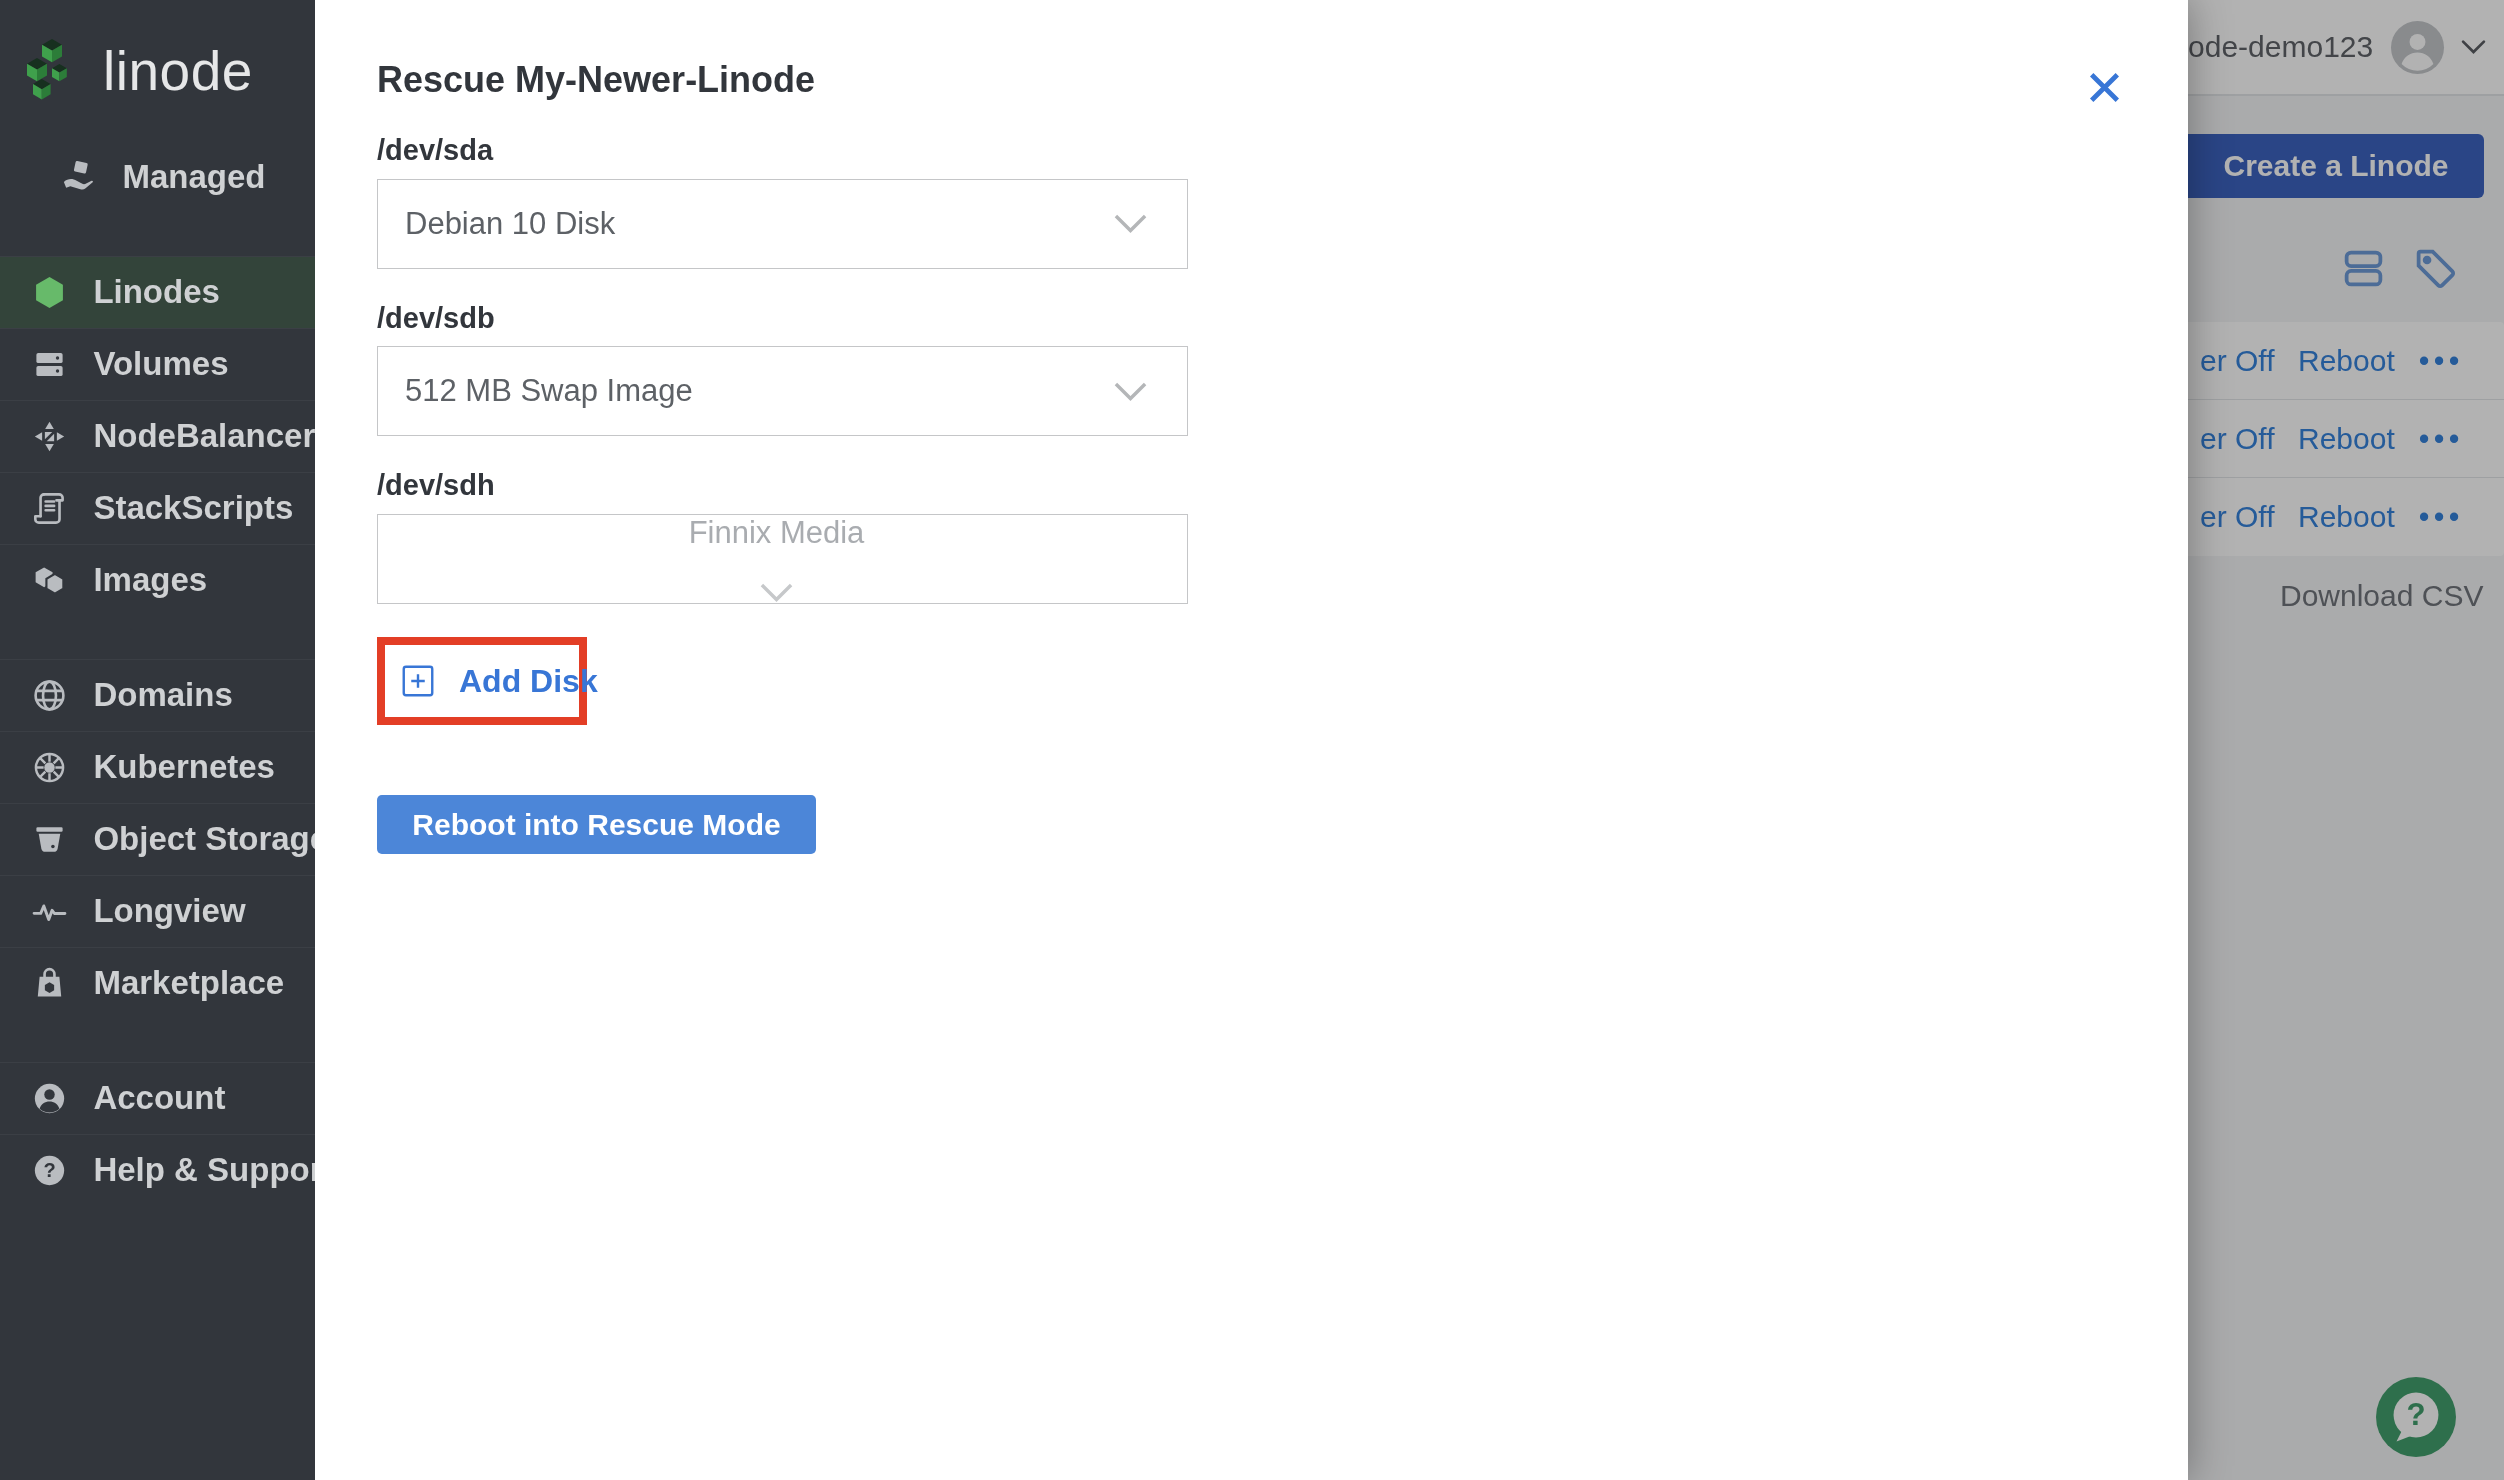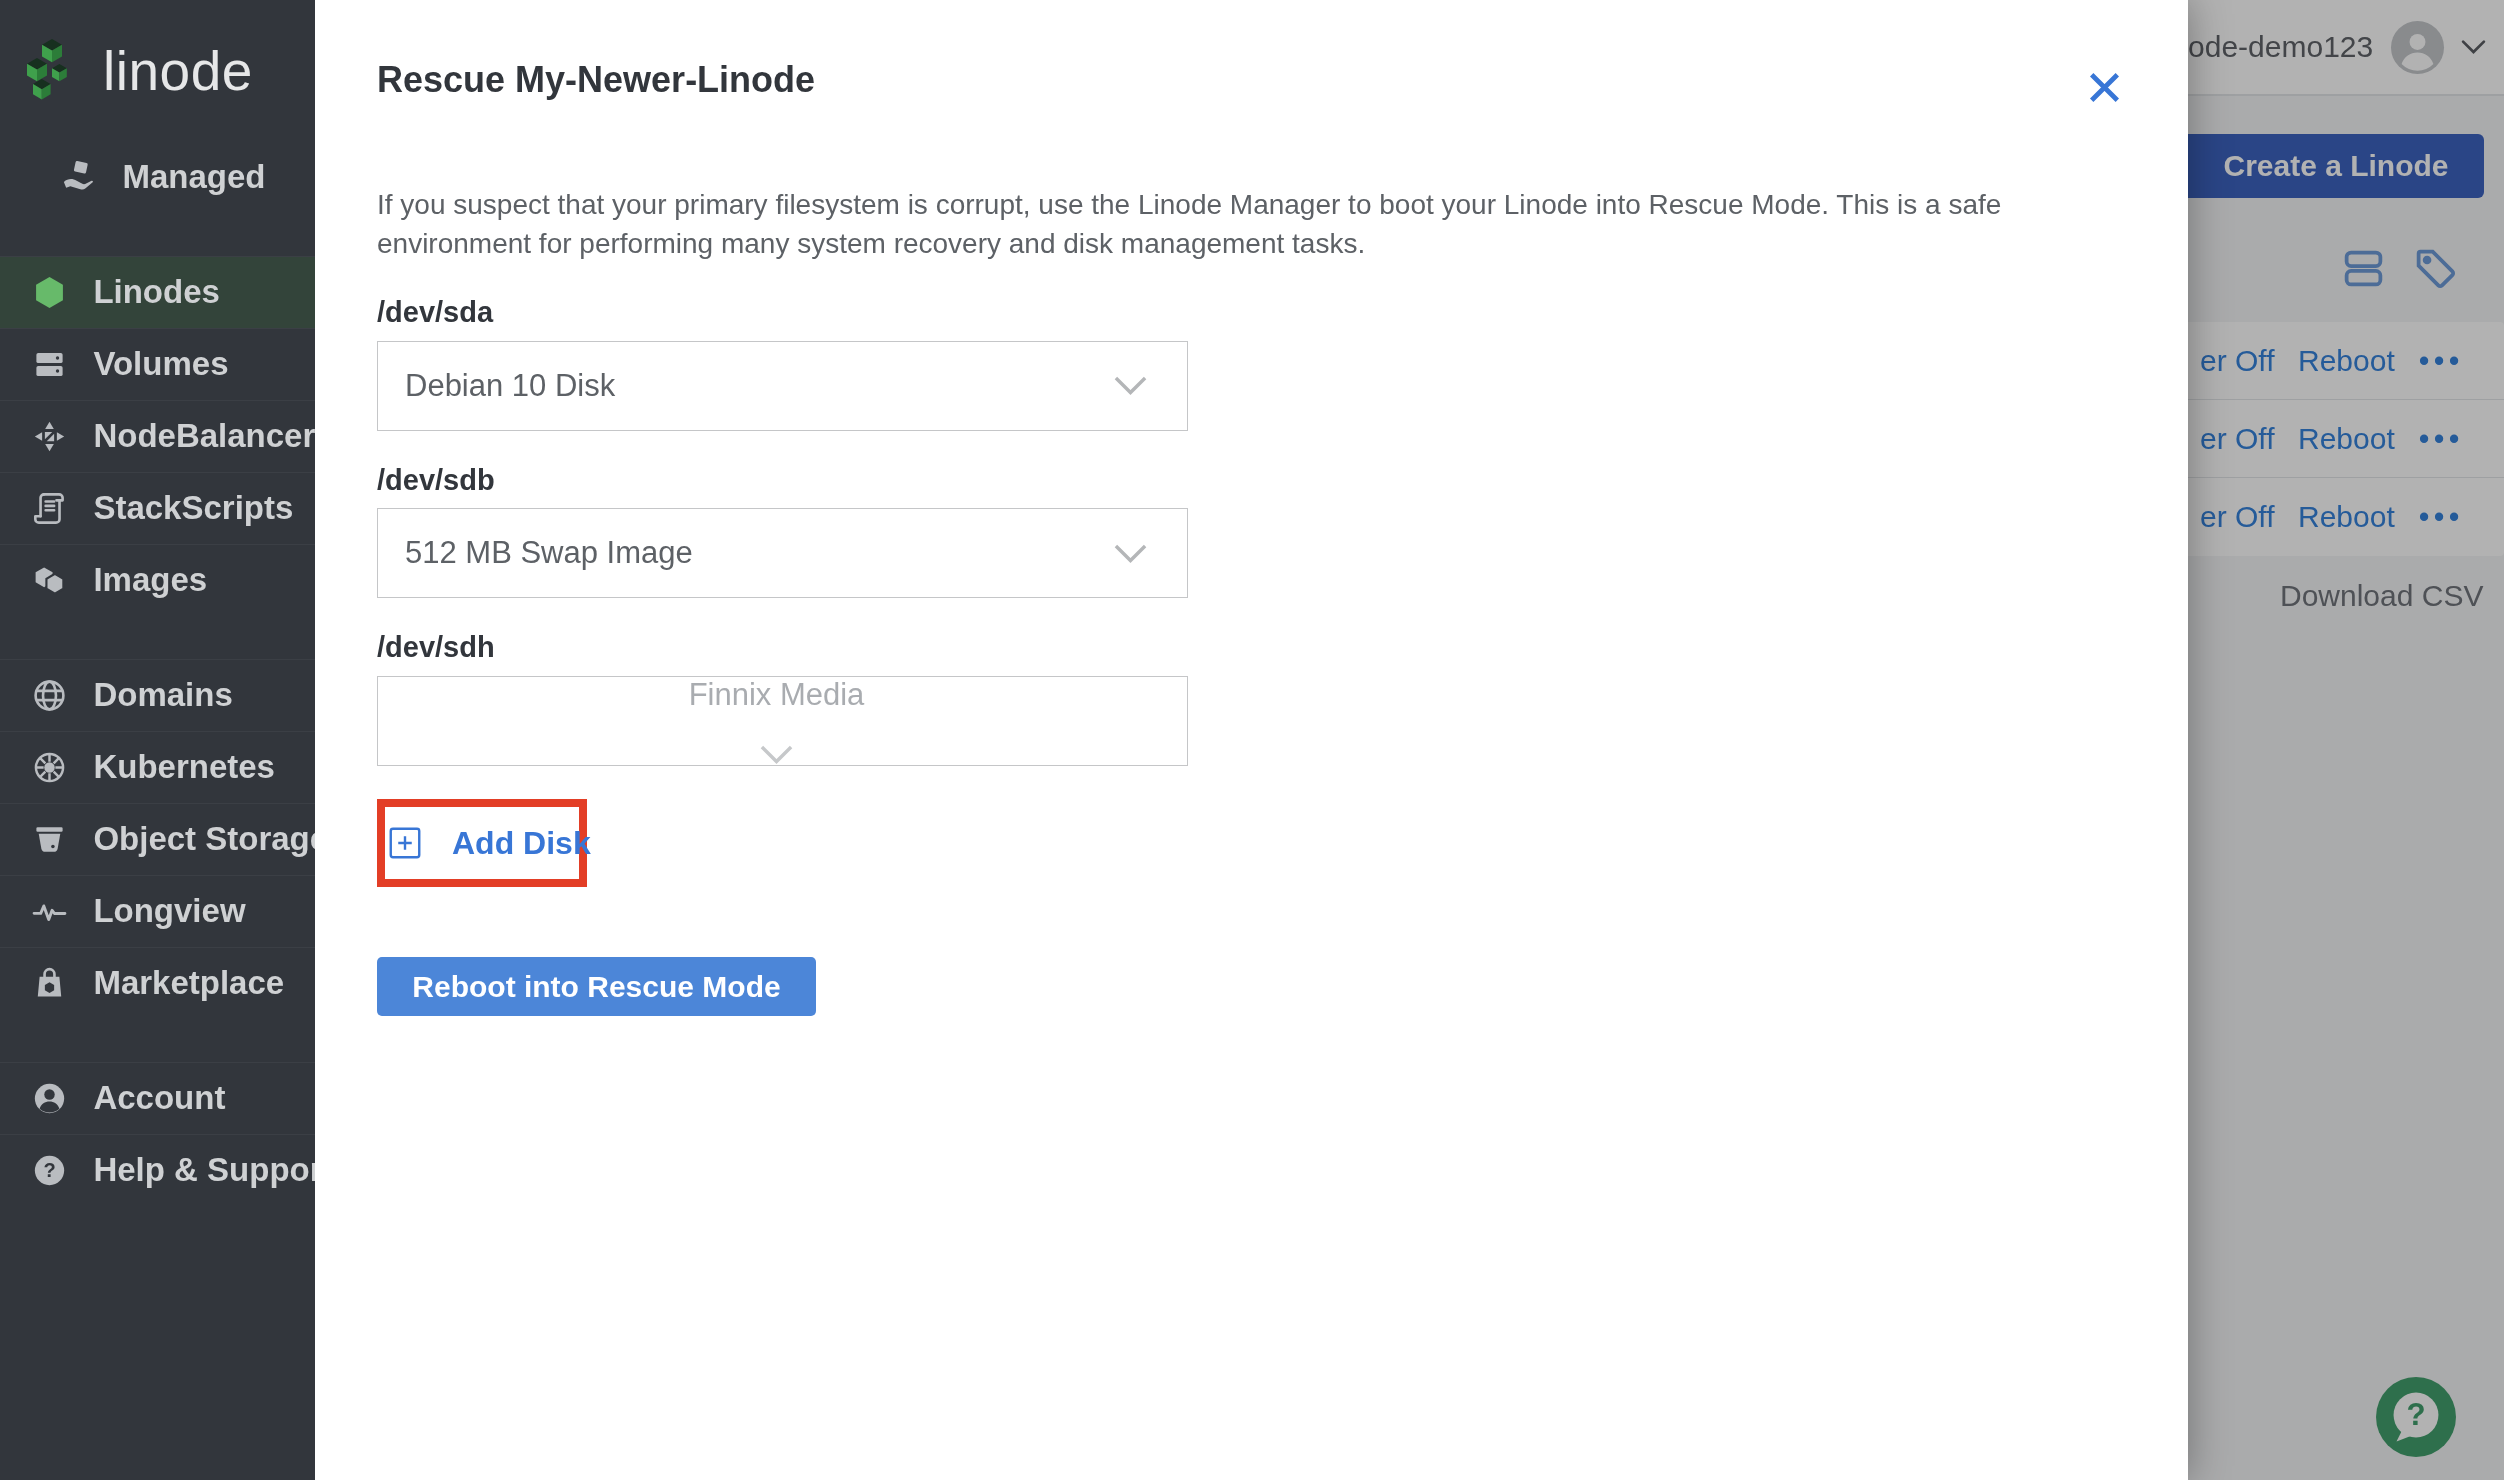--- a/index.html
+++ b/index.html
@@ -104,21 +104,21 @@
   }
   .select .chev svg { width:35px; height:21.5px; display:block; }
   .select.disabled { color:#a9acb0; cursor:default;flex-direction:column; }
 
   .add-disk-annotation {
     margin-top:33px; display:inline-block;
     border:8.8px solid #e33e26; width:210px; height:88px;
   }
   .add-disk-btn {
     width:100%; height:100%; background:#ffffff; border:none; cursor:pointer;
-    display:flex; align-items:center; gap:29px; padding-left:2px;
+    display:flex; align-items:center; gap:23px; padding-left:15px;
   }
   .add-disk-btn svg { width:36px; height:36px; display:block; flex:0 0 auto; }
   .add-disk-label { font-size:32px; font-weight:bold; color:#3876d6; white-space:nowrap; }
 
   .submit-btn {
     margin-top:70px; width:439px; height:59px;
     background:#4c86d8; color:#ffffff; font-size:30px; font-weight:bold;
     border:none; border-radius:4.9px; cursor:pointer;
     font-family:"Liberation Sans", sans-serif;
   }
@@ -356,21 +356,20 @@
 </nav>
 
 <section class="modal">
   <h1 class="modal-title">Rescue My-Newer-Linode</h1>
   <button class="close-btn">
     <svg viewBox="0 0 24 24" fill="none" stroke="#3876d6" stroke-width="2.8">
         <path d="M4.5 4.5l15 15M19.5 4.5l-15 15"></path>
       </svg>
   </button>
 
-  <p class="modal-desc">If you suspect that your primary filesystem is corrupt, use the Linode Manager to boot your Linode into Rescue Mode. This is a safe environment for performing many system recovery and disk management tasks.</p>
 
   <div class="fields">
     <div class="field">
       <div class="field-label">/dev/sda</div>
       <div class="select">
         <span>Debian 10 Disk</span>
         <span class="chev">
           <svg viewBox="0 0 36 22" fill="none" stroke="#b4b6b8" stroke-width="3.5">
               <path d="M3 3l15 15L33 3"></path>
             </svg>

